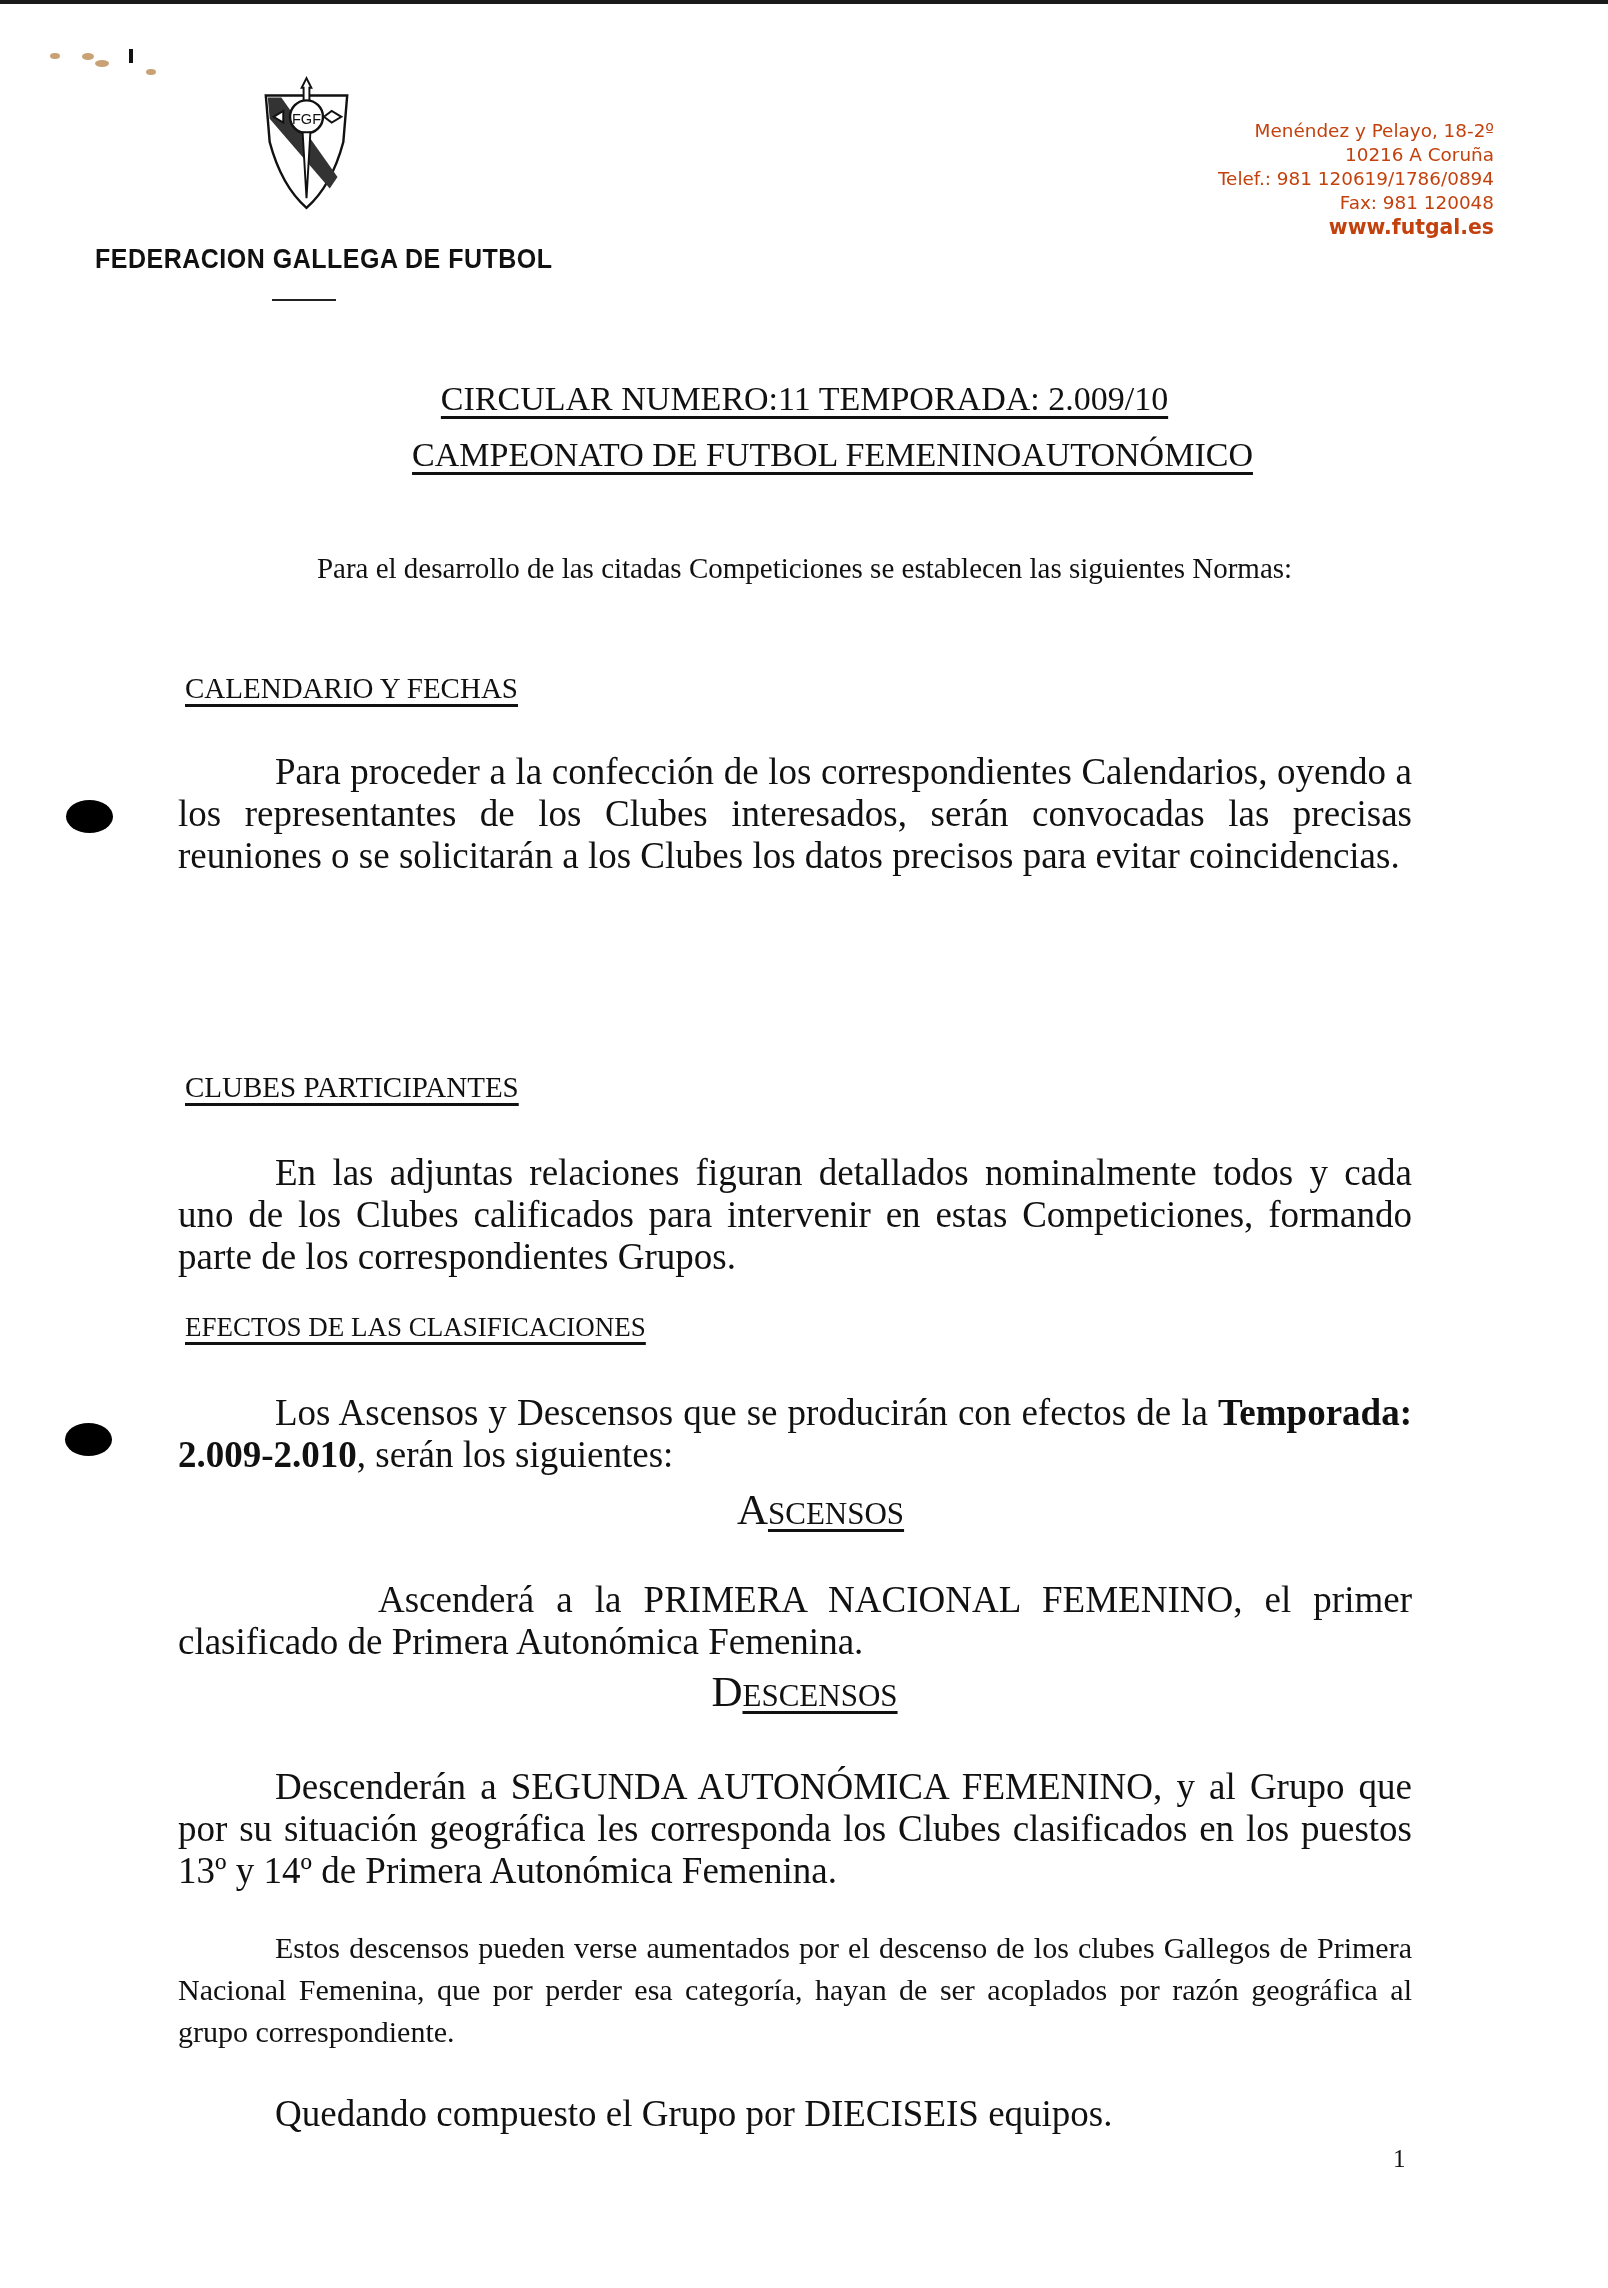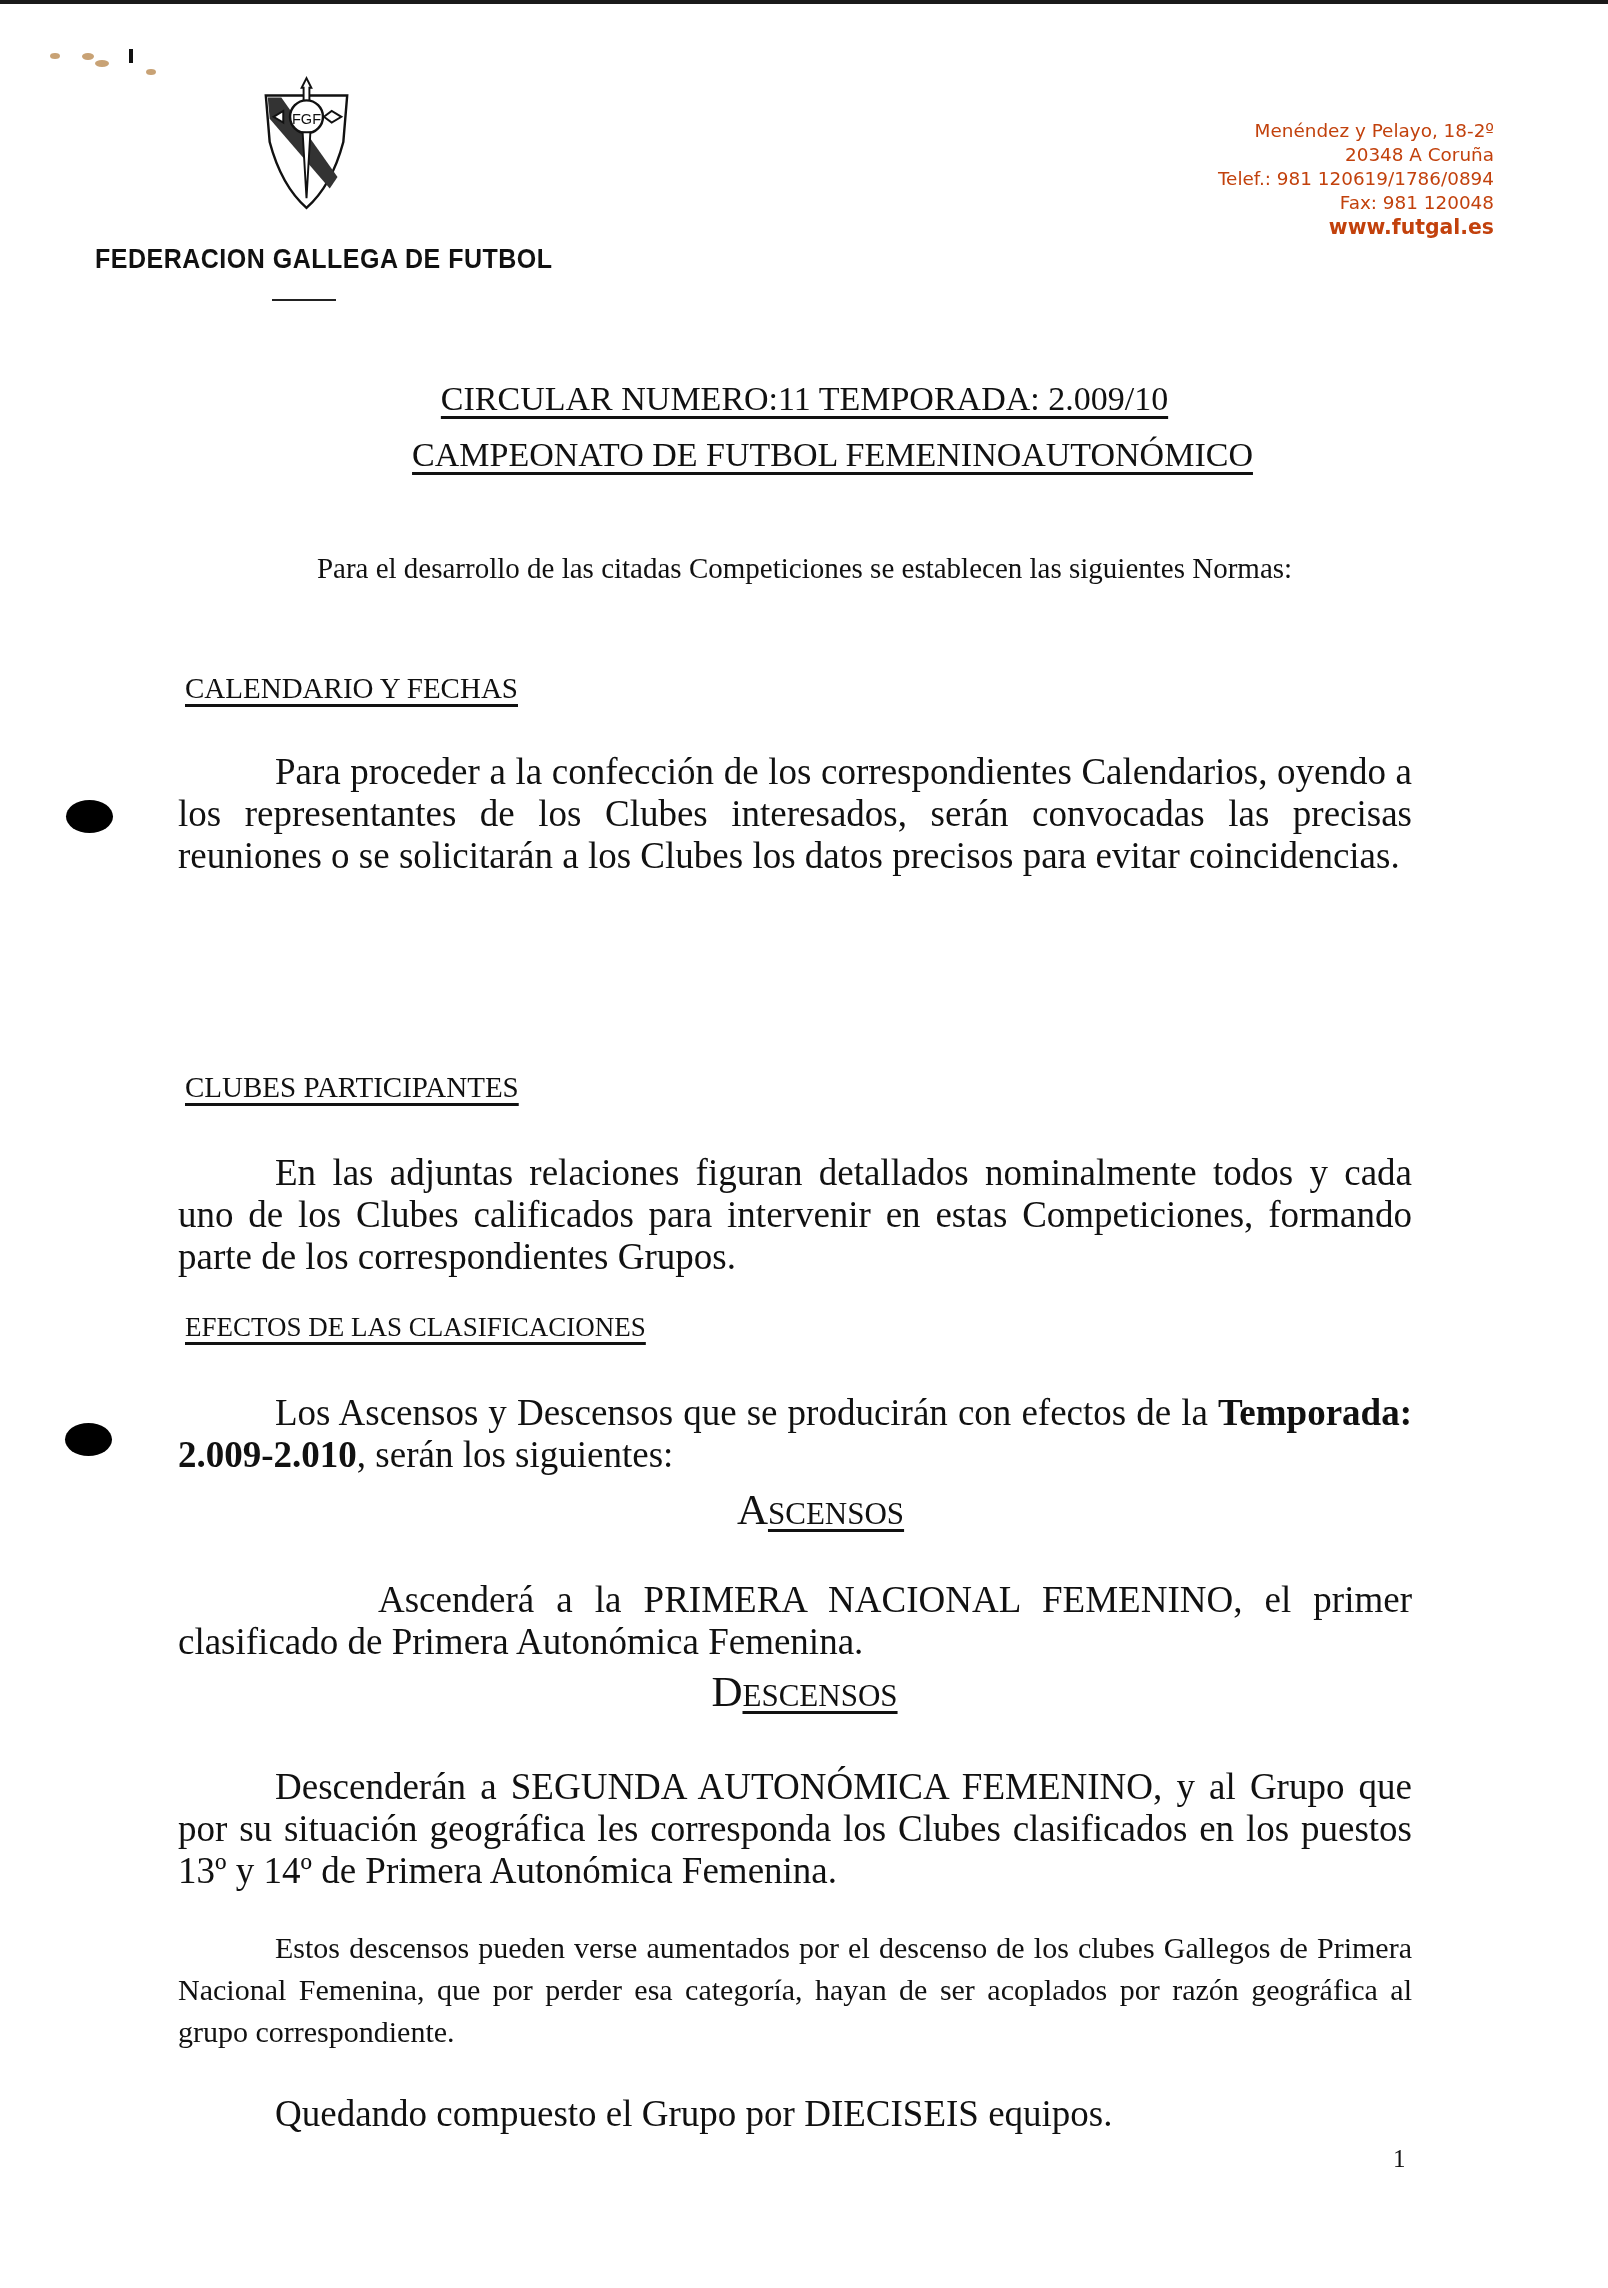--- a/index.html
+++ b/index.html
@@ -52,21 +52,21 @@
     <path d="M44 60 L52 60 L48 128 Z" fill="#fff" stroke="#111" stroke-width="2"></path>
     <path d="M14 44 L24 38 L24 50 Z" fill="#fff" stroke="#111" stroke-width="2"></path>
     <path d="M66 44 L74 38 L84 44 L74 50 Z" fill="#fff" stroke="#111" stroke-width="2"></path>
   </svg>
 
   <div class="abs org">FEDERACION GALLEGA DE FUTBOL</div>
   <div class="abs org-rule"></div>
 
   <div class="abs addr">
     <div>Menéndez y Pelayo, 18-2º</div>
-    <div>20348 A Coruña</div>
+    <div>10216 A Coruña</div>
     <div>Telef.: 981 120619/1786/0894</div>
     <div>Fax: 981 120048</div>
     <div class="web">www.futgal.es</div>
   </div>
 
   <div class="abs title h-circ">CIRCULAR NUMERO:11  TEMPORADA:  2.009/10</div>
   <div class="abs title h-camp">CAMPEONATO DE FUTBOL FEMENINOAUTONÓMICO</div>
   <div class="abs intro">Para el desarrollo de las citadas Competiciones se establecen las siguientes  Normas:</div>
 
   <div class="abs sec" style="top:668px;">CALENDARIO Y FECHAS</div>

